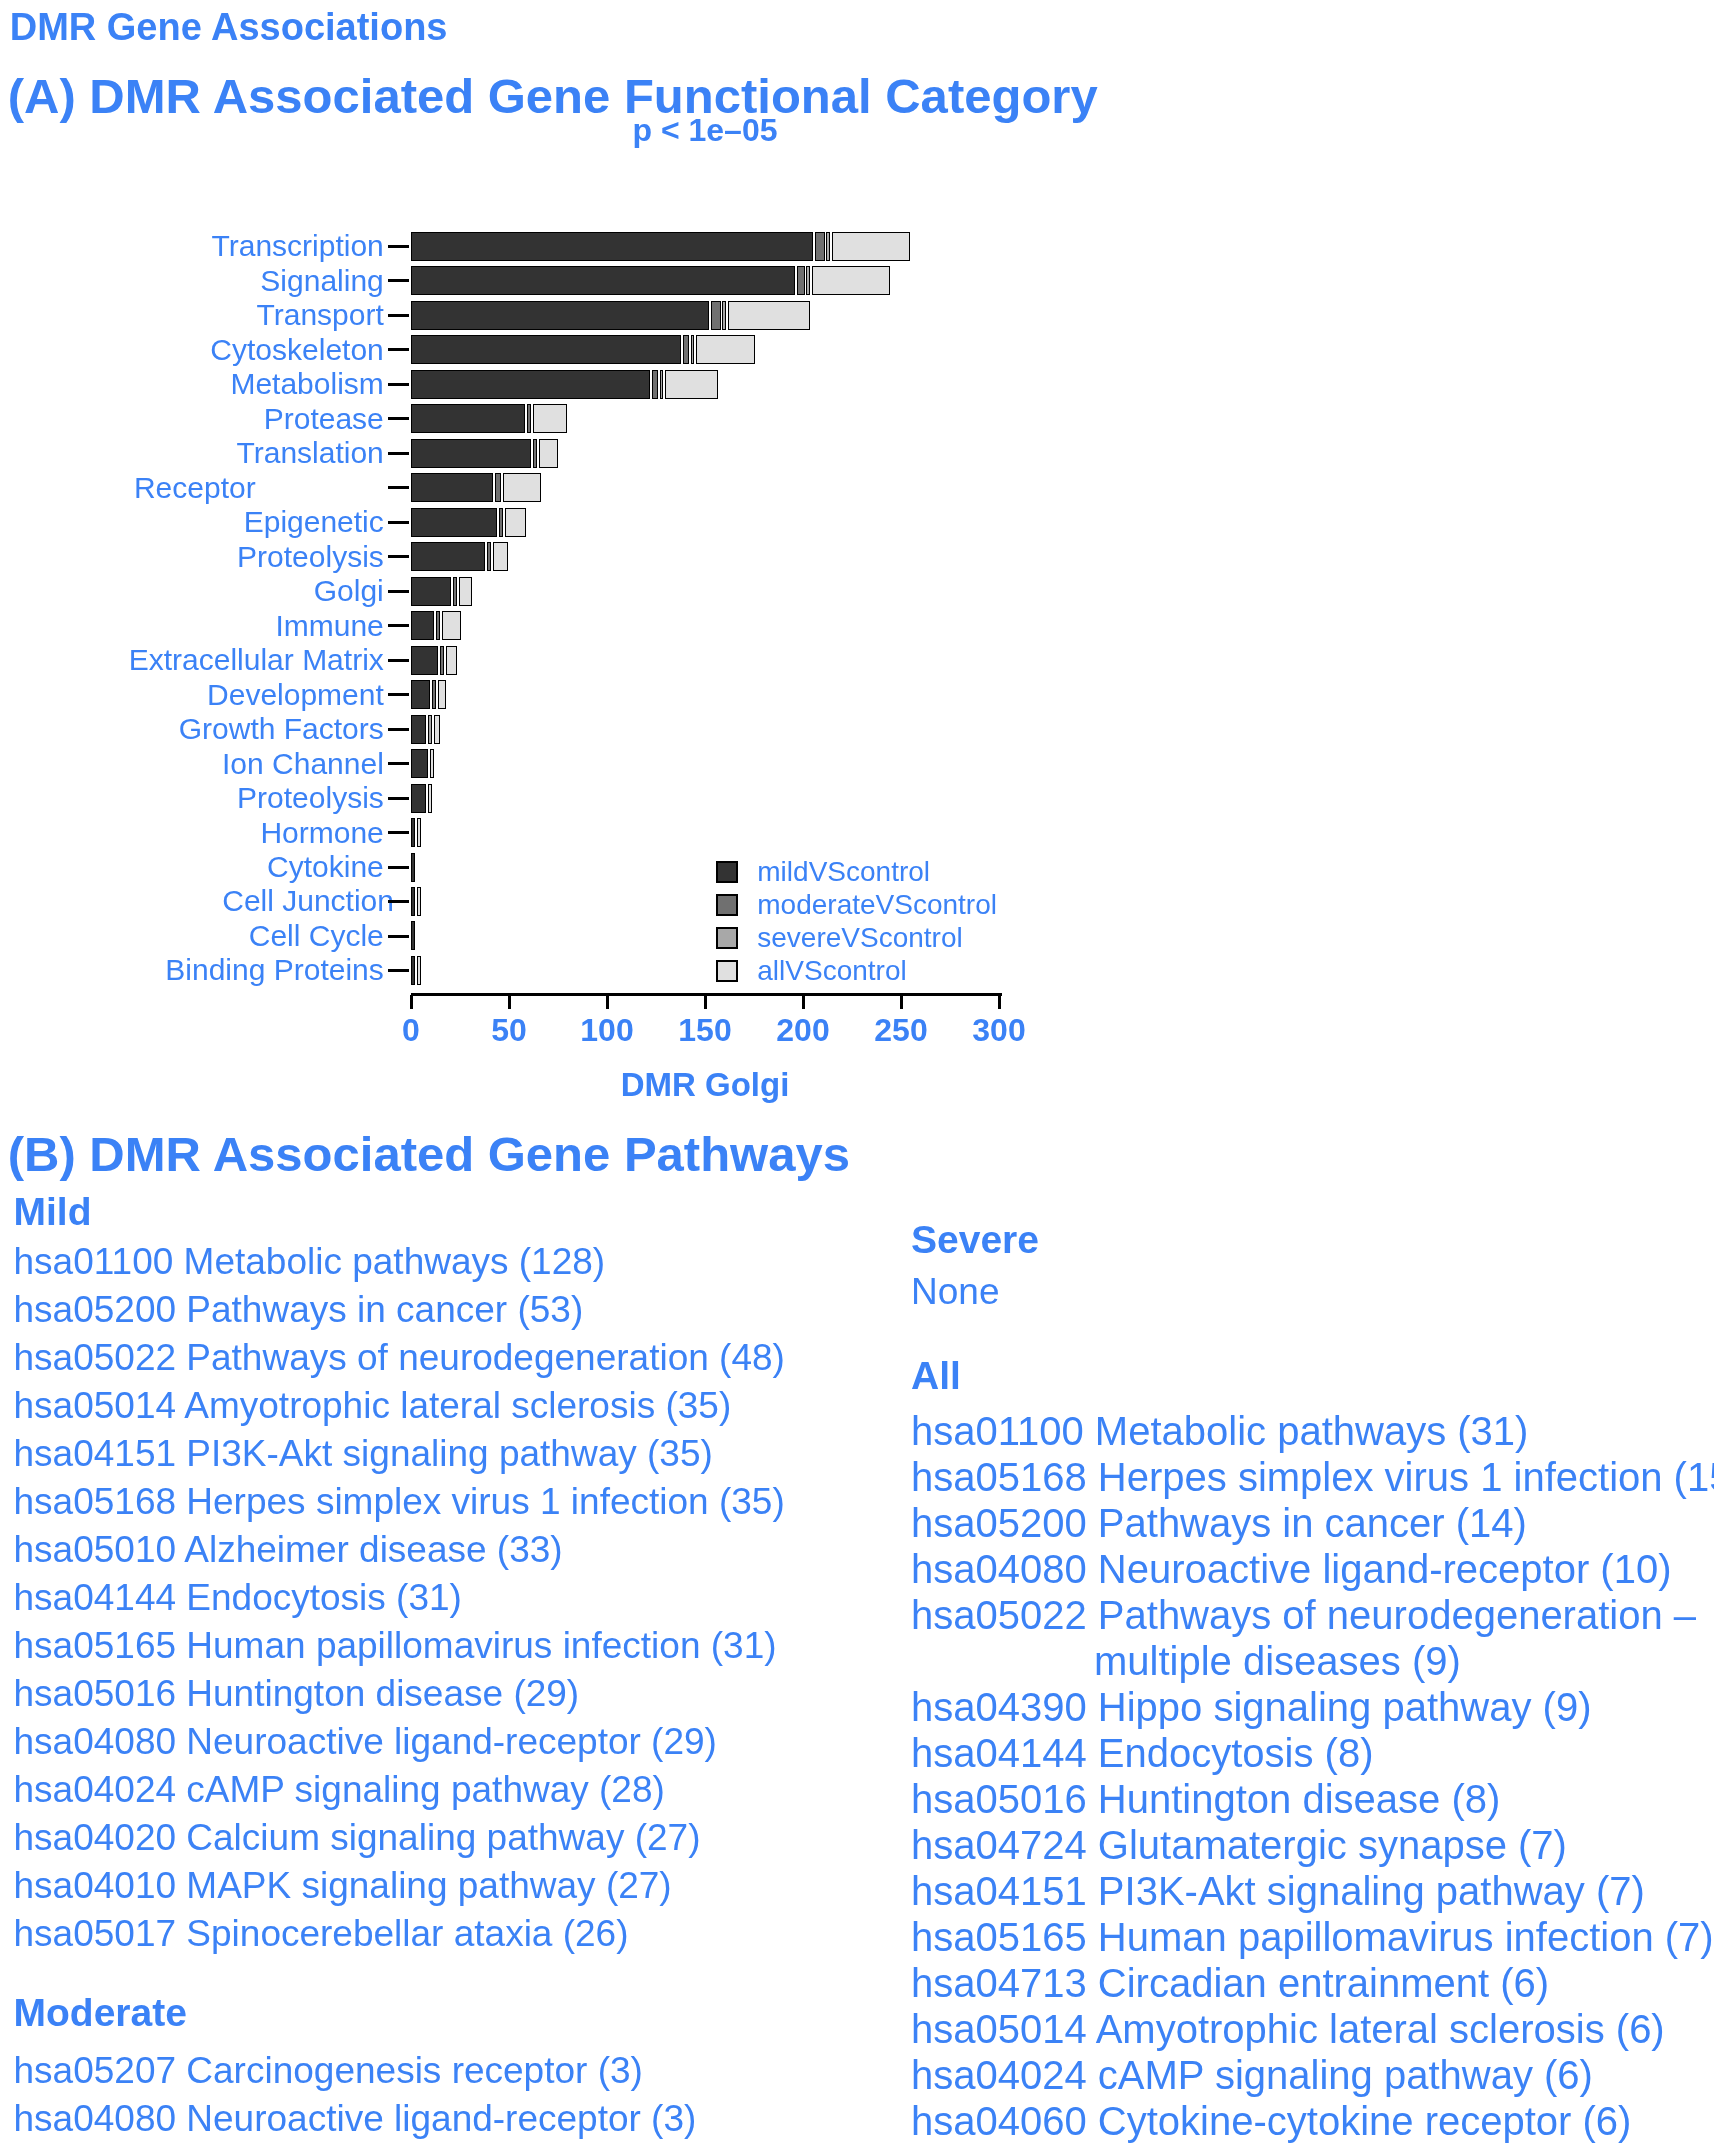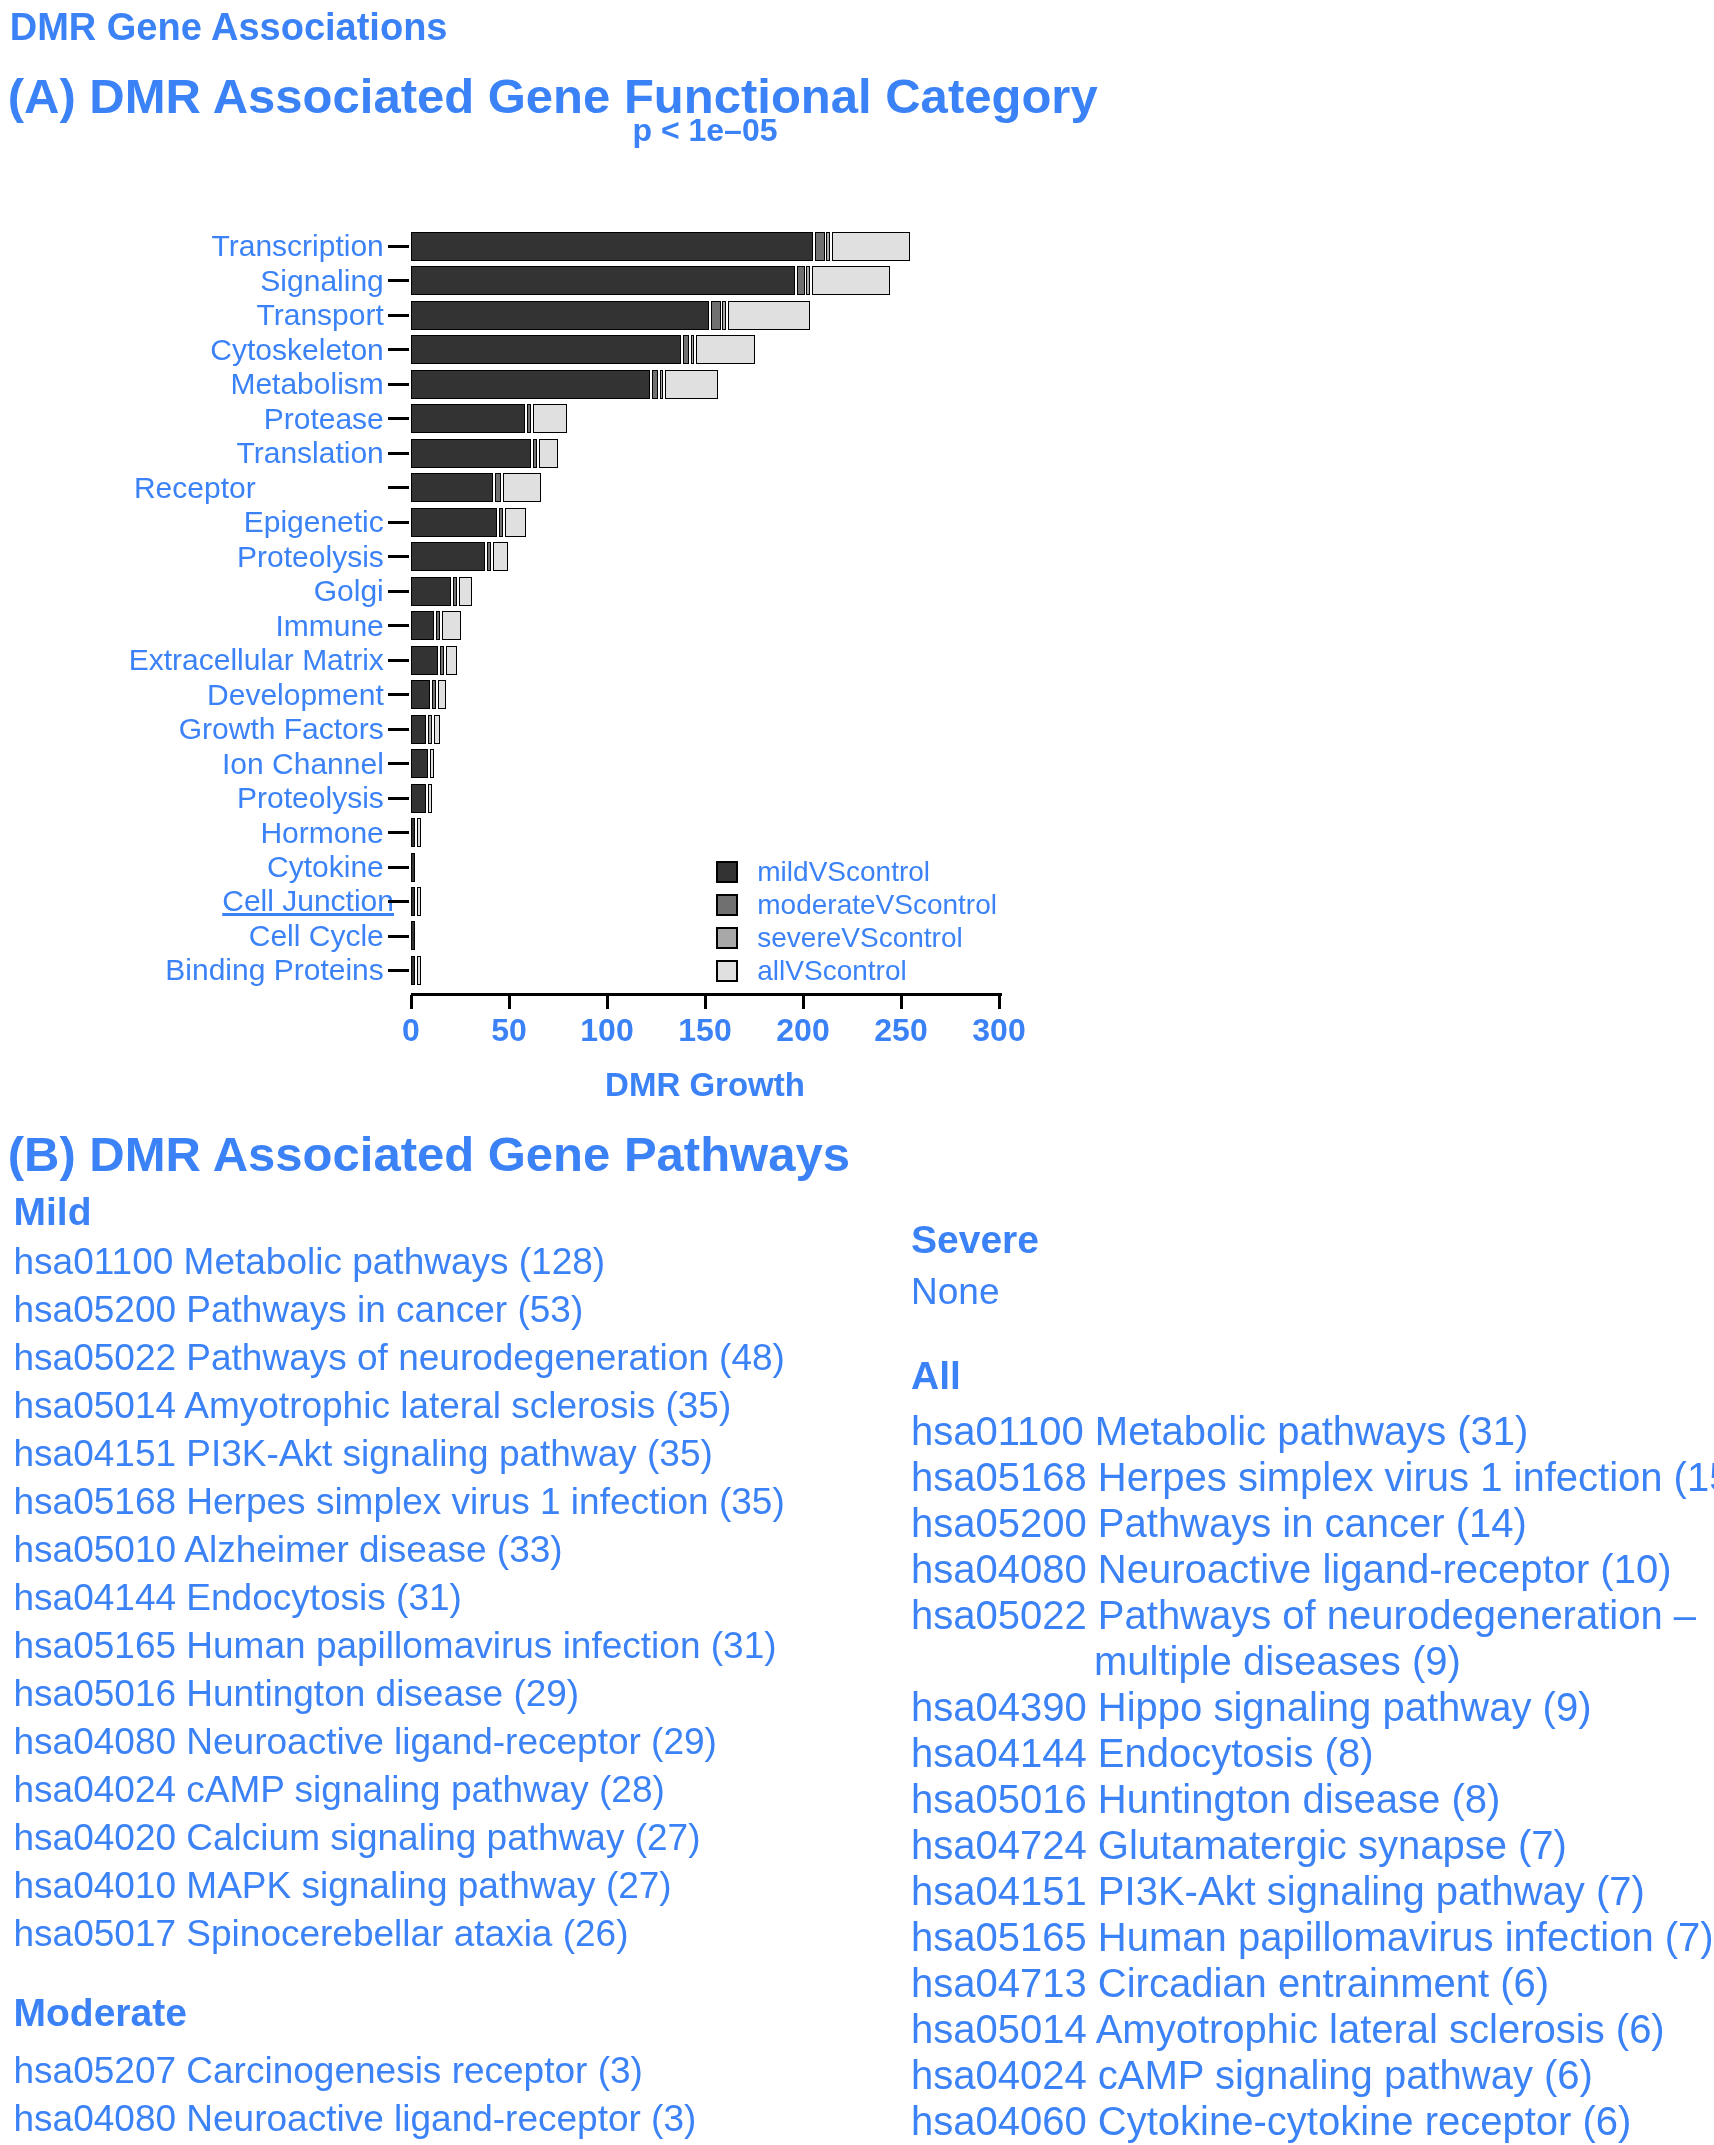--- a/index.html
+++ b/index.html
@@ -177,21 +177,21 @@
       <div class="ytick" style="left: 388px; top: 831px;"></div>
       <div class="bar-row" style="left: 411px; top: 818px; height: 29px;">
         <div class="seg" style="width: 3.9px; background: rgb(51, 51, 51);"></div>
         <div class="seg" style="width: 3.9px; background: rgb(224, 224, 224);"></div>
       </div>
       <div class="ylabel" style="left: 5.8px; top: 867px;">Cytokine</div>
       <div class="ytick" style="left: 388px; top: 866px;"></div>
       <div class="bar-row" style="left: 411px; top: 853px; height: 29px;">
         <div class="seg" style="width: 3.9px; background: rgb(51, 51, 51);"></div>
       </div>
-      <div class="ylabel" style="left: 16px; top: 901px; text-decoration: underline;">Cell Junction</div>
+      <div class="ylabel" style="left: 16px; top: 901px;">Cell Junction</div>
       <div class="ytick" style="left: 388px; top: 900px;"></div>
       <div class="bar-row" style="left: 411px; top: 887px; height: 29px;">
         <div class="seg" style="width: 3.9px; background: rgb(51, 51, 51);"></div>
         <div class="seg" style="width: 3.9px; background: rgb(224, 224, 224);"></div>
       </div>
       <div class="ylabel" style="left: 5.8px; top: 936px;">Cell Cycle</div>
       <div class="ytick" style="left: 388px; top: 935px;"></div>
       <div class="bar-row" style="left: 411px; top: 921px; height: 29px;">
         <div class="seg" style="width: 3.9px; background: rgb(51, 51, 51);"></div>
       </div>
@@ -210,21 +210,21 @@
       <div class="xtick-label" style="left: 607px; top: 1012px;">100</div>
       <div class="xtick" style="left: 704px; top: 995px;"></div>
       <div class="xtick-label" style="left: 705px; top: 1012px;">150</div>
       <div class="xtick" style="left: 802px; top: 995px;"></div>
       <div class="xtick-label" style="left: 803px; top: 1012px;">200</div>
       <div class="xtick" style="left: 900px; top: 995px;"></div>
       <div class="xtick-label" style="left: 901px; top: 1012px;">250</div>
       <div class="xtick" style="left: 998px; top: 995px;"></div>
       <div class="xtick-label" style="left: 999px; top: 1012px;">300</div>
     </div>
-  <div class="xlabel">DMR Growth</div>
+  <div class="xlabel">DMR Golgi</div>
   <div id="legend">
       <div class="legend-row">
         <div class="legend-box" style="background: rgb(51, 51, 51);"></div>
         <div class="legend-label">mildVScontrol</div>
       </div>
       <div class="legend-row">
         <div class="legend-box" style="background: rgb(112, 112, 112);"></div>
         <div class="legend-label">moderateVScontrol</div>
       </div>
       <div class="legend-row">

